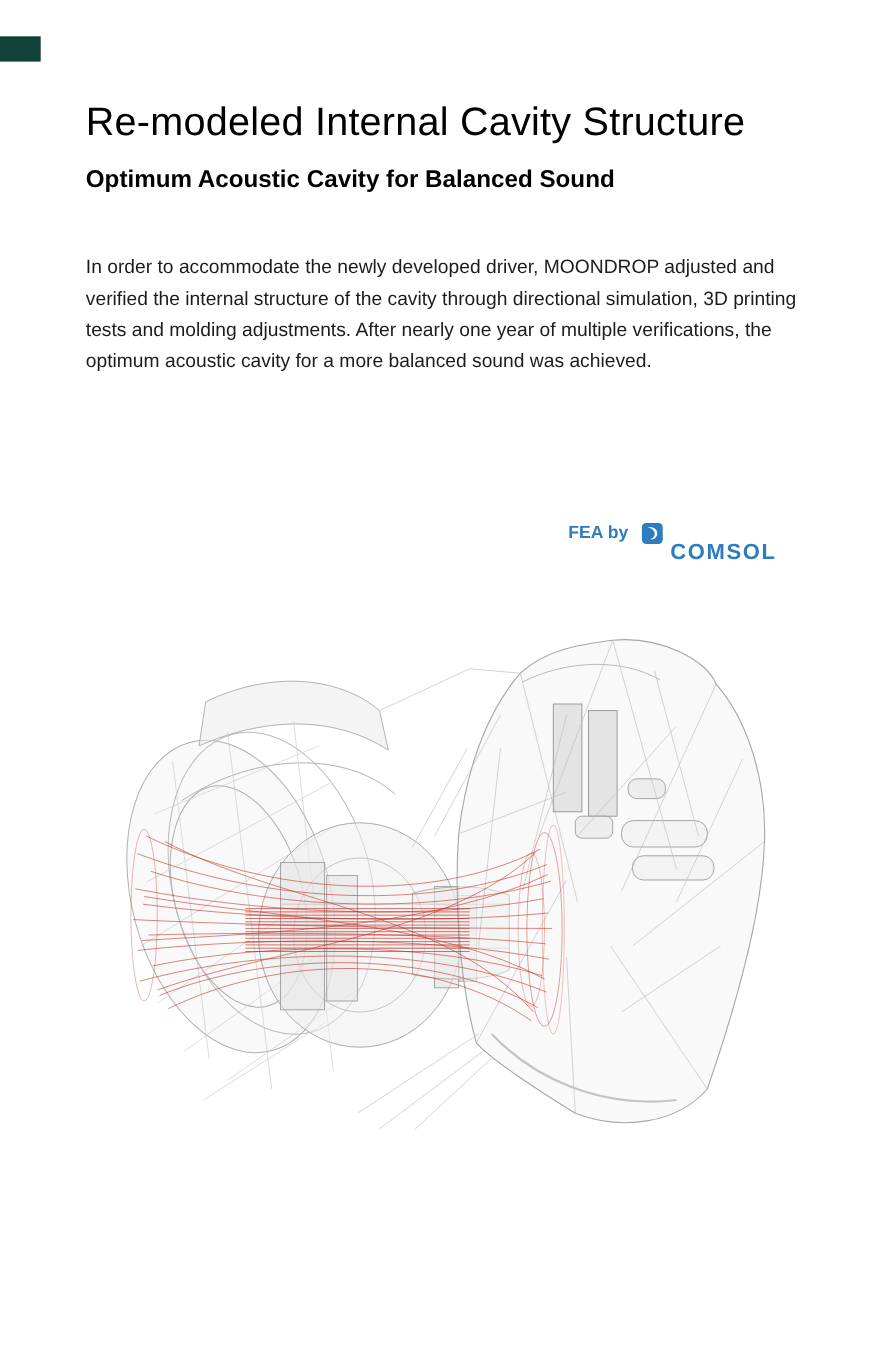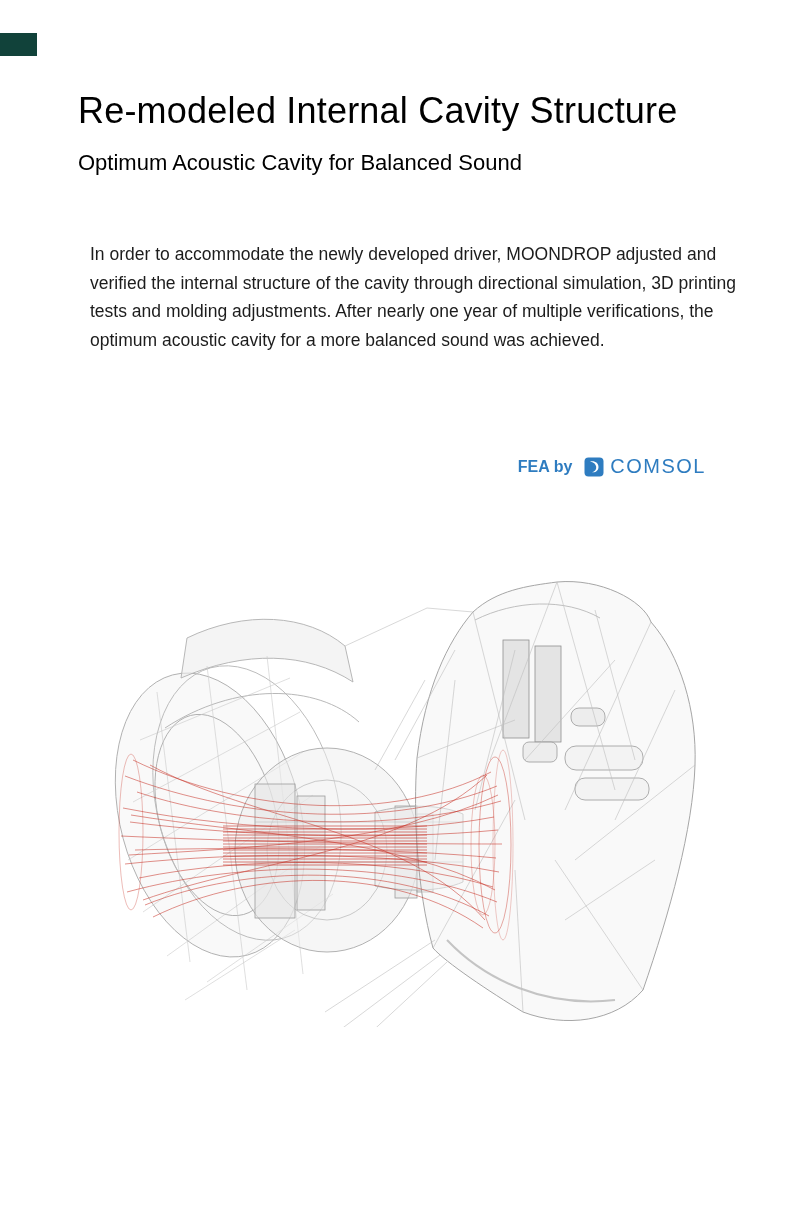--- a/index.html
+++ b/index.html
@@ -18,43 +18,44 @@
   }
   .title{
     position:absolute;left:78px;top:90px;
     width:660px;
     font-size:36px;font-weight:500;letter-spacing:0.2px;
     color:#000;margin:0;
   }
   .subtitle{
     position:absolute;left:78px;top:150px;
     width:640px;
-    font-size:22px;font-weight:400;
+    font-size:22px;font-weight:700;
     color:#000;margin:0;
   }
   .body-text{
     position:absolute;left:78px;top:228px;
     width:648px;
     font-size:17.5px;line-height:28.5px;
-    color:#1c1c1c;margin:12px;
+    color:#1c1c1c;margin:0;
   }
   .fea-row{
     position:absolute;top:455px;right:84px;
     display:flex;align-items:center;gap:12px;
     color:#2e7cc0;
   }
   .fea-by{
     font-size:16px;font-weight:700;color:#2e7cc0;
   }
   .comsol-logo{
     display:flex;align-items:center;gap:6px;
   }
   .comsol-word{
-    font-size:20px;font-weight:400;letter-spacing:1.5px;
+    font-size:20px;font-weight:700;letter-spacing:1.5px;
     color:#2e7cc0;
+    margin-top:36px;
   }
   .figure{
     position:absolute;left:95px;top:560px;
     width:610px;height:500px;
   }
   .figure svg{display:block;width:610px;height:500px;}
 </style>
 </head>
 <body>
 

